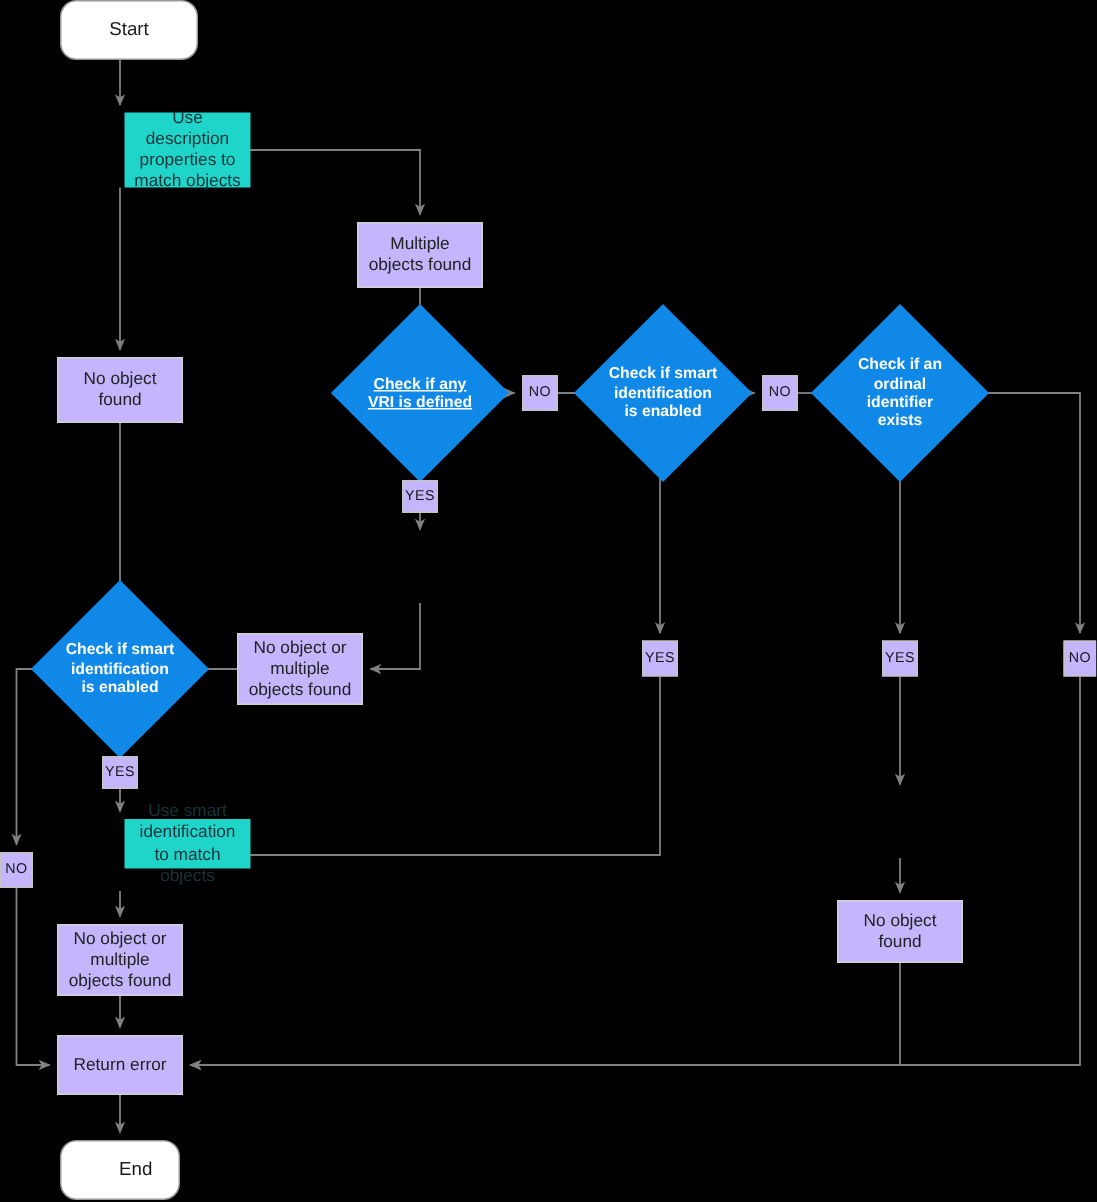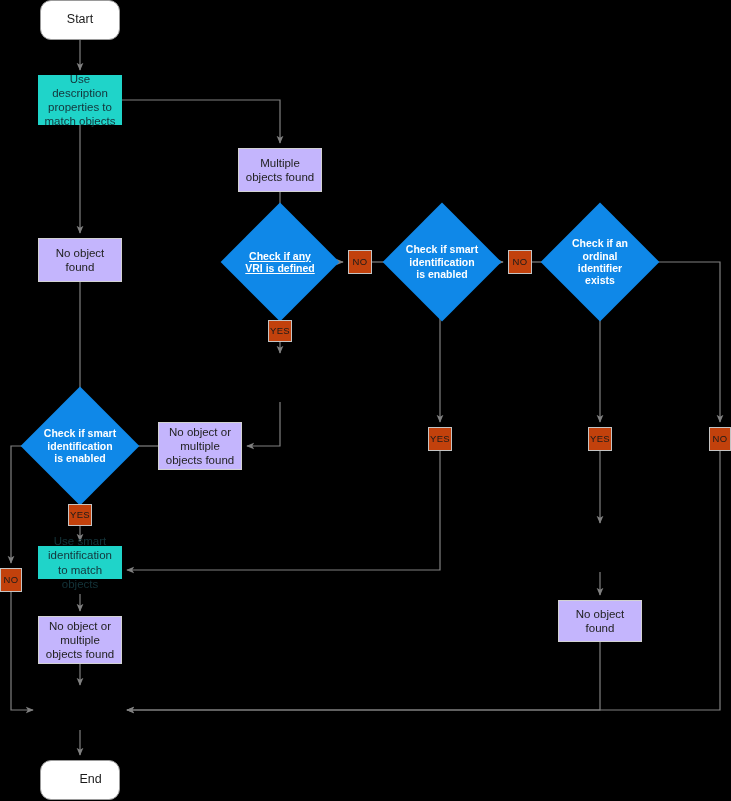--- a/index.html
+++ b/index.html
@@ -47,20 +47,21 @@
     border:1px solid #d2d2d2;
     color:#222222;
     font-size:11.5px;
   }
   
   .n-action{
     background:#1fd4c9;
     border:none;
     color:#14343a;
     font-size:11.5px;
+    margin-left:45px;
   }
   
   .n-decision{
     background:transparent;
     color:#ffffff;
     font-size:10.5px;
     font-weight:700;
   }
   .n-decision .diamond{
     position:absolute;
@@ -70,21 +71,21 @@
     transform:rotate(45deg);
     z-index:-1;
   }
   .n-decision span{
     position:relative;
     z-index:1;
     line-height:1.18;
   }
   
   .n-label{
-    background:#c2410c;
+    background:#c4b5fd;
     border:1px solid #c4c4c4;
     color:#1a1a1a;
     font-size:9.5px;
     letter-spacing:.3px;
   }
 </style>
 </head>
 <body>
 
 <div id="canvas">
@@ -148,21 +149,21 @@
       <path d="M600,642 L600,710 L127,710"></path>
 
       <path d="M80,594 L80,611"></path>
 
       <path d="M80,664 L80,685"></path>
 
       <path d="M80,730 L80,755"></path>
     </g>
   </svg>
 
-  <div class="node n-term" style="left:40px;top:0px;width:80px;height:40px;">
+  <div class="node n-term" style="left:40px;top:0px;width:92px;height:40px;">
     <span>Start</span>
   </div>
 
   <div class="node n-action" style="left:38px;top:75px;width:84px;height:50px;">
     <span>Use description properties to match objects</span>
   </div>
 
   <div class="node n-process" style="left:238px;top:148px;width:84px;height:44px;">
     <span>Multiple objects found</span>
   </div>
@@ -234,18 +235,21 @@
 
 
   <div class="node n-process" style="left:38px;top:616px;width:84px;height:48px;">
     <span>No object or multiple objects found</span>
   </div>
 
   <div class="node n-process" style="left:558px;top:600px;width:84px;height:42px;">
     <span>No object found</span>
   </div>
 
+  <div class="node n-process" style="left:38px;top:690px;width:84px;height:40px;">
+    <span>Return error</span>
+  </div>
 
   <div class="node n-term" style="left:40px;top:760px;width:80px;height:40px;padding-left:21px;">
     <span>End</span>
   </div>
 
 </div>
 
 </body></html>

